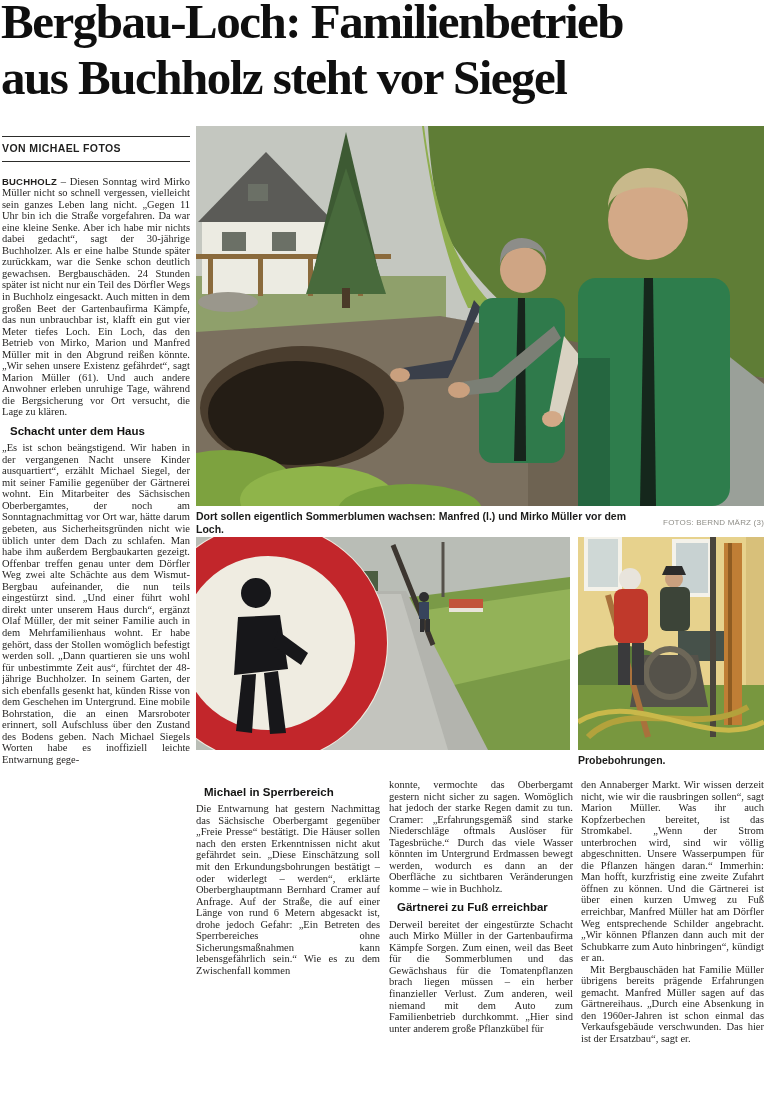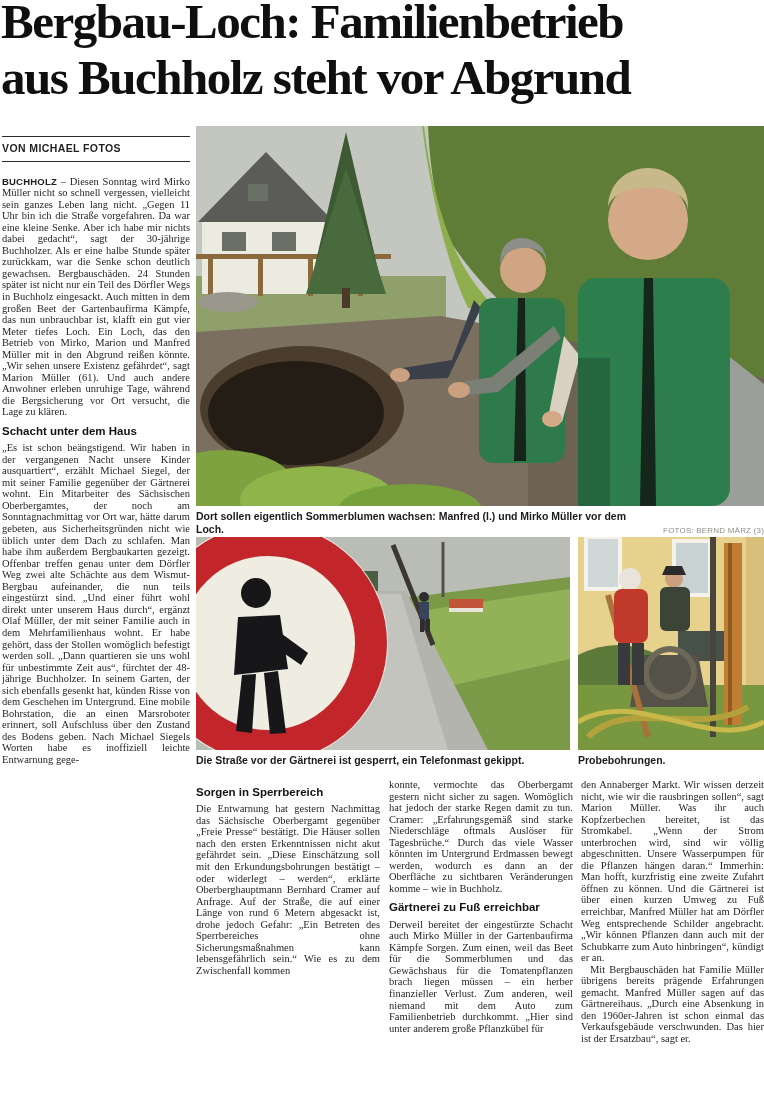--- a/index.html
+++ b/index.html
@@ -11,47 +11,47 @@
     font:bold 49px/56px "Liberation Serif", serif; letter-spacing:-1.5px; color:#0f0f0f; }
 
   .leftcol { position:absolute; left:2px; top:126px; width:188px; height:988px; overflow:hidden; }
   .lede { font:400 17.5px/20.8px "Liberation Serif", serif; color:#1a1a19; hyphens:manual; }
   .byline-block { margin-top:10px; border-top:1.5px solid #2c2c2a; border-bottom:1.5px solid #2c2c2a;
     padding:6px 0 7px; font:bold 10.5px/1 "Liberation Sans", sans-serif; letter-spacing:.4px; color:#1f1f1e; }
 
   .bodytext { font:400 10.5px/11.55px "Liberation Serif", serif; text-align:justify; hyphens:auto; color:#201f1d; }
   .leftcol .bodytext { margin-top:14px; }
   .lead-in { font:bold 9.5px "Liberation Sans", sans-serif; letter-spacing:.2px;margin-top:20px; }
-  .subhead { font:bold 11.5px/1.15 "Liberation Sans", sans-serif; margin:7px 0 4px; color:#141413; }
+  .subhead { font:bold 11.5px/1.15 "Liberation Sans", sans-serif; margin:7px 8px 4px; color:#141413; }
   .indent { text-indent:9px; }
 
   .photo { position:absolute; overflow:hidden; background:#a4a49c; }
   .photo svg { display:block; width:100%; height:100%; }
   #photo-main   { left:196px; top:126px; width:568px; height:380px; }
   #photo-street { left:196px; top:537px; width:374px; height:213px; }
   #photo-drill  { left:578px; top:537px; width:186px; height:213px; }
 
-  .caption-row { position:absolute; display:flex; justify-content:space-between; align-items:flex-end;
+  .caption-row { position:absolute; display:flex; justify-content:space-between; align-items:flex-start;
     font:bold 10.5px/1.2 "Liberation Sans", sans-serif; color:#1b1b1a; }
   #caption-main   { left:196px; top:510px; width:568px; }
   #caption-street { left:196px; top:754px; width:374px; }
   #caption-drill  { left:578px; top:754px; width:186px; }
   .credit { font:400 8px "Liberation Sans", sans-serif; color:#8f8e88; letter-spacing:.2px; white-space:nowrap; padding-left:8px;margin-top:8px; }
 
   .col { position:absolute; top:779px; height:339px; width:184px; overflow:hidden; }
   #col2 { left:196px; } #col3 { left:389px; } #col4 { left:581px; width:183px; }
 </style>
 </head>
 <body>
 
 <div class="page">
 
   <h1 class="headline">
     <div>Bergbau-Loch: Familienbetrieb</div>
-    <div>aus Buchholz steht vor Abgrund</div>
+    <div>aus Buchholz steht vor Siegel</div>
   </h1>
 
   <div class="leftcol">
     <div class="byline-block">VON MICHAEL FOTOS</div>
     <div class="bodytext">
       <span class="lead-in">BUCHHOLZ</span><span> – Diesen Sonntag wird Mirko Müller nicht so schnell vergessen, vielleicht sein ganzes Leben lang nicht. „Gegen 11 Uhr bin ich die Straße vorgefahren. Da war eine kleine Senke. Aber ich habe mir nichts dabei gedacht“, sagt der 30-jährige Buchholzer. Als er eine halbe Stunde später zurückkam, war die Senke schon deutlich gewachsen. Bergbauschäden. 24 Stunden später ist nicht nur ein Teil des Dörfler Wegs in Buchholz eingesackt. Auch mitten in dem großen Beet der Gartenbaufirma Kämpfe, das nun unbrauchbar ist, klafft ein gut vier Meter tiefes Loch. Ein Loch, das den Betrieb von Mirko, Marion und Manfred Müller mit in den Abgrund reißen könnte. „Wir sehen unsere Existenz gefährdet“, sagt Marion Müller (61). Und auch andere Anwohner erleben unruhige Tage, während die Bergsicherung vor Ort versucht, die Lage zu klären.</span>
       <div class="subhead">Schacht unter dem Haus</div>
       <div>„Es ist schon beängstigend. Wir haben in der vergangenen Nacht unsere Kinder ausquartiert“, erzählt Michael Siegel, der mit seiner Familie gegenüber der Gärtnerei wohnt. Ein Mitarbeiter des Sächsischen Oberbergamtes, der noch am Sonntagnachmittag vor Ort war, hätte darum gebeten, aus Sicherheitsgründen nicht wie üblich unter dem Dach zu schlafen. Man habe ihm außerdem Bergbaukarten gezeigt. Offenbar treffen genau unter dem Dörfler Weg zwei alte Schächte aus dem Wismut-Bergbau aufeinander, die nun teils eingestürzt sind. „Und einer führt wohl direkt unter unserem Haus durch“, ergänzt Olaf Müller, der mit seiner Familie auch in dem Mehrfamilienhaus wohnt. Er habe gehört, dass der Stollen womöglich befestigt werden soll. „Dann quartieren sie uns wohl für unbestimmte Zeit aus“, fürchtet der 48-jährige Buchholzer. In seinem Garten, der sich ebenfalls gesenkt hat, künden Risse von dem Geschehen im Untergrund. Eine mobile Bohrstation, die an einen Marsroboter erinnert, soll Aufschluss über den Zustand des Bodens geben. Nach Michael Siegels Worten habe es inoffiziell leichte Entwarnung gege-</div>
     </div>
   </div>
@@ -153,29 +153,26 @@
       <rect x="40" y="106" width="12" height="42" fill="#3a3a3c"></rect>
       <rect x="54" y="106" width="12" height="42" fill="#3a3a3c"></rect>
       <circle cx="96" cy="42" r="9" fill="#caa07e"></circle>
       <path d="M84,38 L108,38 L104,29 L88,29 Z" fill="#2b2b2b"></path>
       <rect x="82" y="50" width="30" height="44" rx="6" fill="#3c4438"></rect>
       <path d="M10,200 C50,160 120,200 170,170" stroke="#b3a23c" stroke-width="6" fill="none"></path>
       <path d="M0,185 C60,150 130,215 186,185" stroke="#c9b84a" stroke-width="5" fill="none"></path>
     </svg>
   </div>
 
-  <div class="caption-row" id="caption-street">
-    <span>Die Straße vor der Gärtnerei ist gesperrt, ein Telefonmast gekippt.</span>
-  </div>
   <div class="caption-row" id="caption-drill">
     <span>Probebohrungen.</span>
   </div>
 
   <div class="col bodytext" id="col2">
-    <div class="subhead">Sorgen in Sperrbereich</div>
+    <div class="subhead">Michael in Sperrbereich</div>
     <div>Die Entwarnung hat gestern Nachmittag das Sächsische Oberbergamt gegenüber „Freie Presse“ bestätigt. Die Häuser sollen nach den ersten Erkenntnissen nicht akut gefährdet sein. „Diese Einschätzung soll mit den Erkundungsbohrungen bestätigt – oder widerlegt – werden“, erklärte Oberberghauptmann Bernhard Cramer auf Anfrage. Auf der Straße, die auf einer Länge von rund 6 Metern abgesackt ist, drohe jedoch Gefahr: „Ein Betreten des Sperrbereiches ohne Sicherungsmaßnahmen kann lebensgefährlich sein.“ Wie es zu dem Zwischenfall kommen</div>
   </div>
 
   <div class="col bodytext" id="col3">
     <div>konnte, vermochte das Oberbergamt gestern nicht sicher zu sagen. Womöglich hat jedoch der starke Regen damit zu tun. Cramer: „Erfahrungsgemäß sind starke Niederschläge oftmals Auslöser für Tagesbrüche.“ Durch das viele Wasser könnten im Untergrund Erdmassen bewegt werden, wodurch es dann an der Oberfläche zu sichtbaren Veränderungen komme – wie in Buchholz.</div>
     <div class="subhead">Gärtnerei zu Fuß erreichbar</div>
     <div>Derweil bereitet der eingestürzte Schacht auch Mirko Müller in der Gartenbaufirma Kämpfe Sorgen. Zum einen, weil das Beet für die Sommerblumen und das Gewächshaus für die Tomatenpflanzen brach liegen müssen – ein herber finanzieller Verlust. Zum anderen, weil niemand mit dem Auto zum Familienbetrieb durchkommt. „Hier sind unter anderem große Pflanzkübel für</div>
   </div>
 
   <div class="col bodytext" id="col4">

